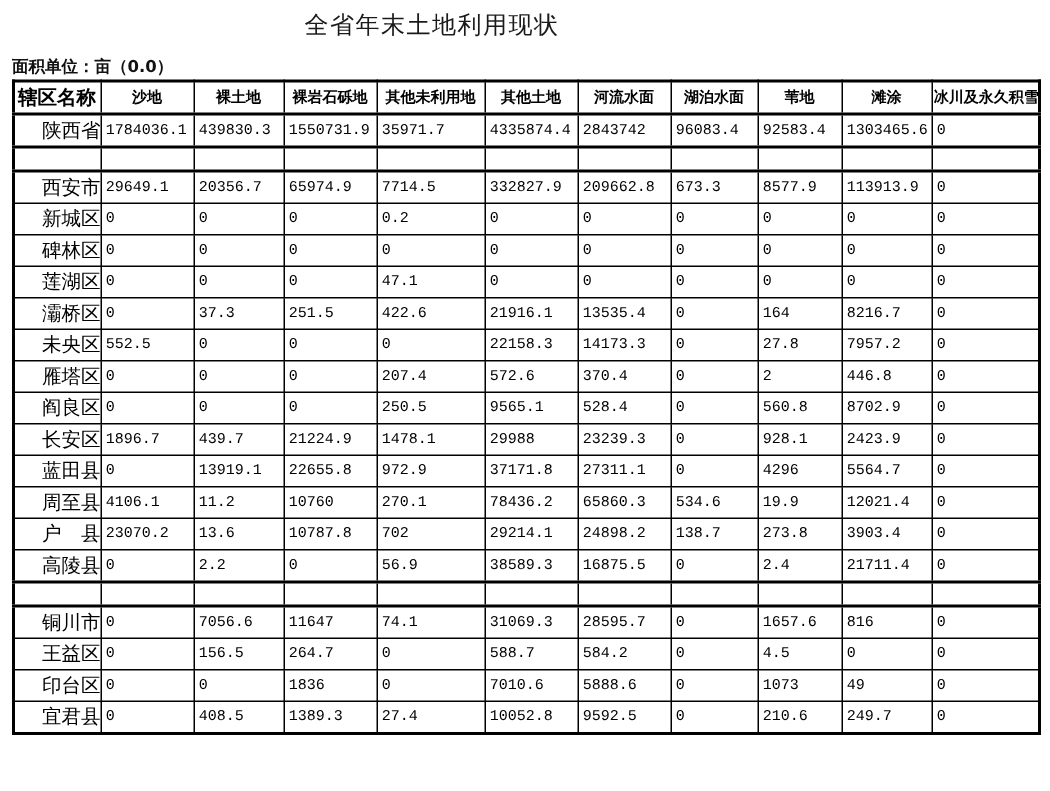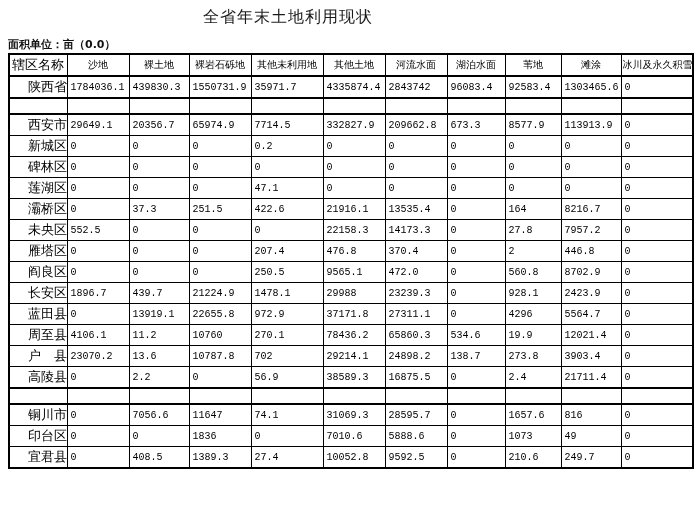--- a/index.html
+++ b/index.html
@@ -39,21 +39,21 @@
     border: 2px solid #000;
   }
   .land-table th, .land-table td {
     border: 1px solid #000;
     white-space: nowrap;
     overflow: hidden;
     vertical-align: middle;
   }
   .land-table thead th {
     border-bottom: 2px solid #000;
-    font-weight: normal;
+    font-weight: bold;
     font-size: 10px;
     text-align: center;
     height: 17px;
     padding: 1px 1px;
   }
   .land-table thead th.name-col {
     font-size: 13px;
     text-align: left;
     padding-left: 2px;
   }
@@ -216,35 +216,35 @@
           <td class="num">27.8</td>
           <td class="num">7957.2</td>
           <td class="num">0</td>
         </tr>
         <tr>
           <td class="name">雁塔区</td>
           <td class="num">0</td>
           <td class="num">0</td>
           <td class="num">0</td>
           <td class="num">207.4</td>
-          <td class="num">476.8</td>
+          <td class="num">572.6</td>
           <td class="num">370.4</td>
           <td class="num">0</td>
           <td class="num">2</td>
           <td class="num">446.8</td>
           <td class="num">0</td>
         </tr>
         <tr>
           <td class="name">阎良区</td>
           <td class="num">0</td>
           <td class="num">0</td>
           <td class="num">0</td>
           <td class="num">250.5</td>
           <td class="num">9565.1</td>
-          <td class="num">472.0</td>
+          <td class="num">528.4</td>
           <td class="num">0</td>
           <td class="num">560.8</td>
           <td class="num">8702.9</td>
           <td class="num">0</td>
         </tr>
         <tr>
           <td class="name">长安区</td>
           <td class="num">1896.7</td>
           <td class="num">439.7</td>
           <td class="num">21224.9</td>
@@ -328,20 +328,33 @@
           <td class="num">11647</td>
           <td class="num">74.1</td>
           <td class="num">31069.3</td>
           <td class="num">28595.7</td>
           <td class="num">0</td>
           <td class="num">1657.6</td>
           <td class="num">816</td>
           <td class="num">0</td>
         </tr>
         <tr>
+          <td class="name">王益区</td>
+          <td class="num">0</td>
+          <td class="num">156.5</td>
+          <td class="num">264.7</td>
+          <td class="num">0</td>
+          <td class="num">588.7</td>
+          <td class="num">584.2</td>
+          <td class="num">0</td>
+          <td class="num">4.5</td>
+          <td class="num">0</td>
+          <td class="num">0</td>
+        </tr>
+        <tr>
           <td class="name">印台区</td>
           <td class="num">0</td>
           <td class="num">0</td>
           <td class="num">1836</td>
           <td class="num">0</td>
           <td class="num">7010.6</td>
           <td class="num">5888.6</td>
           <td class="num">0</td>
           <td class="num">1073</td>
           <td class="num">49</td>

